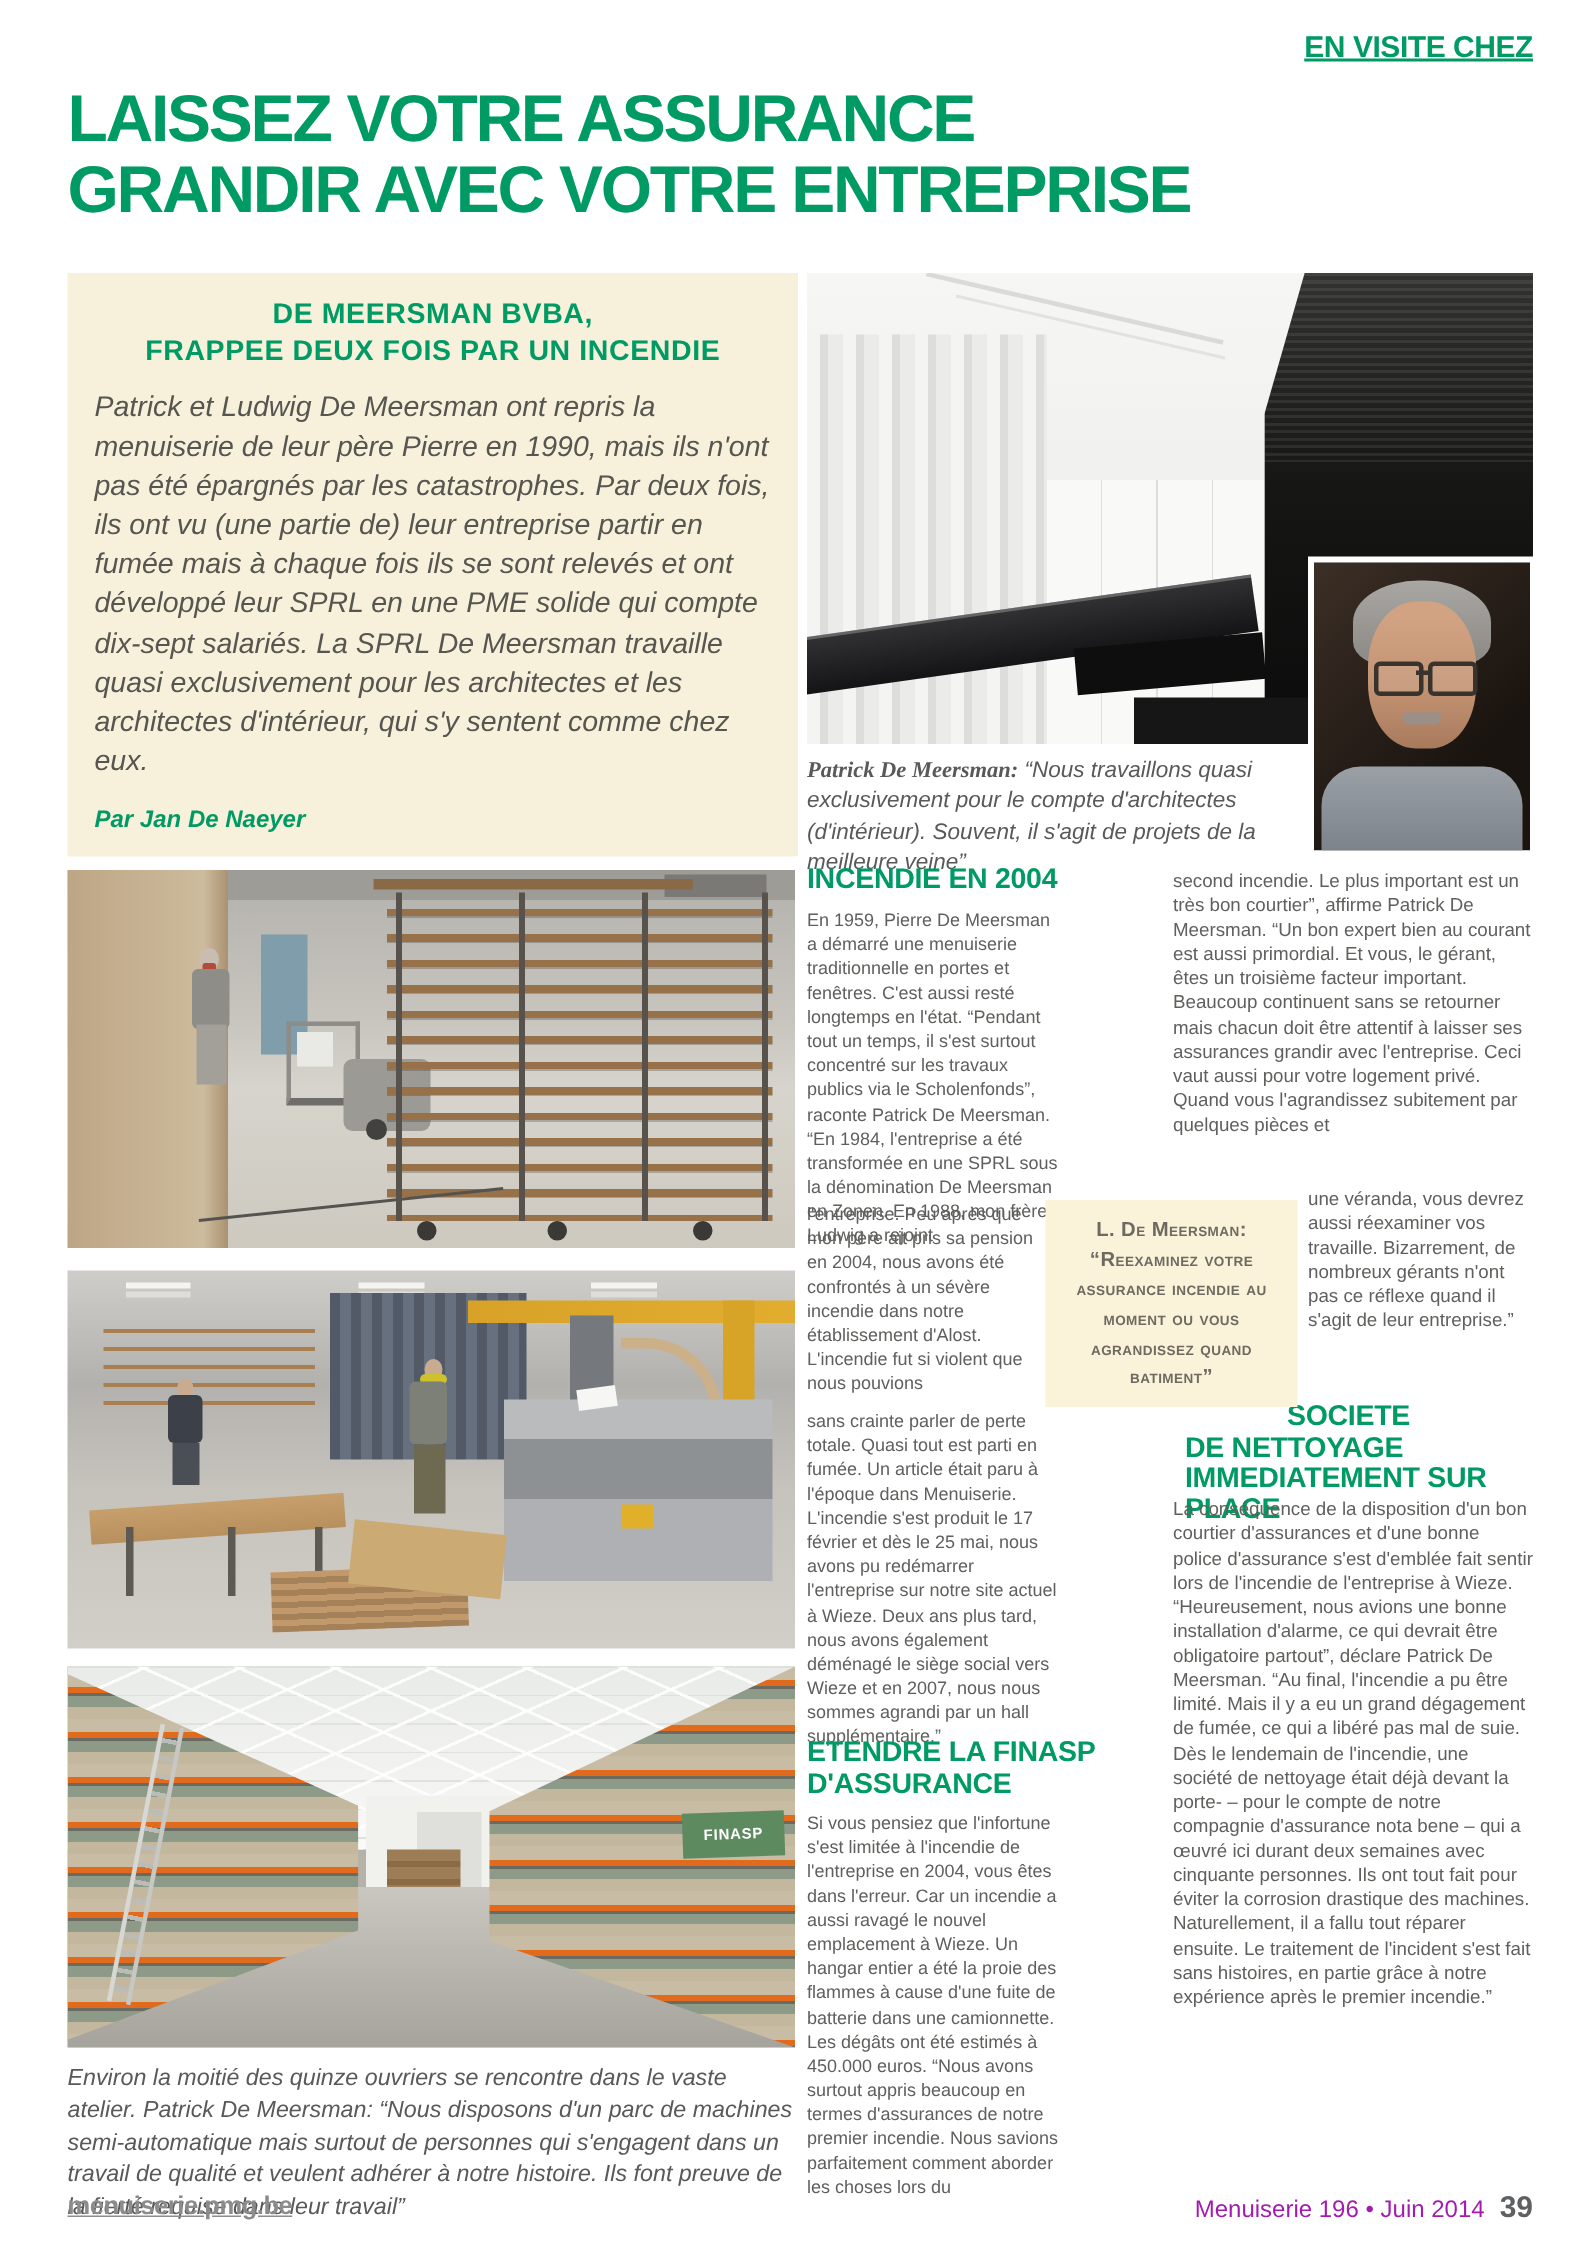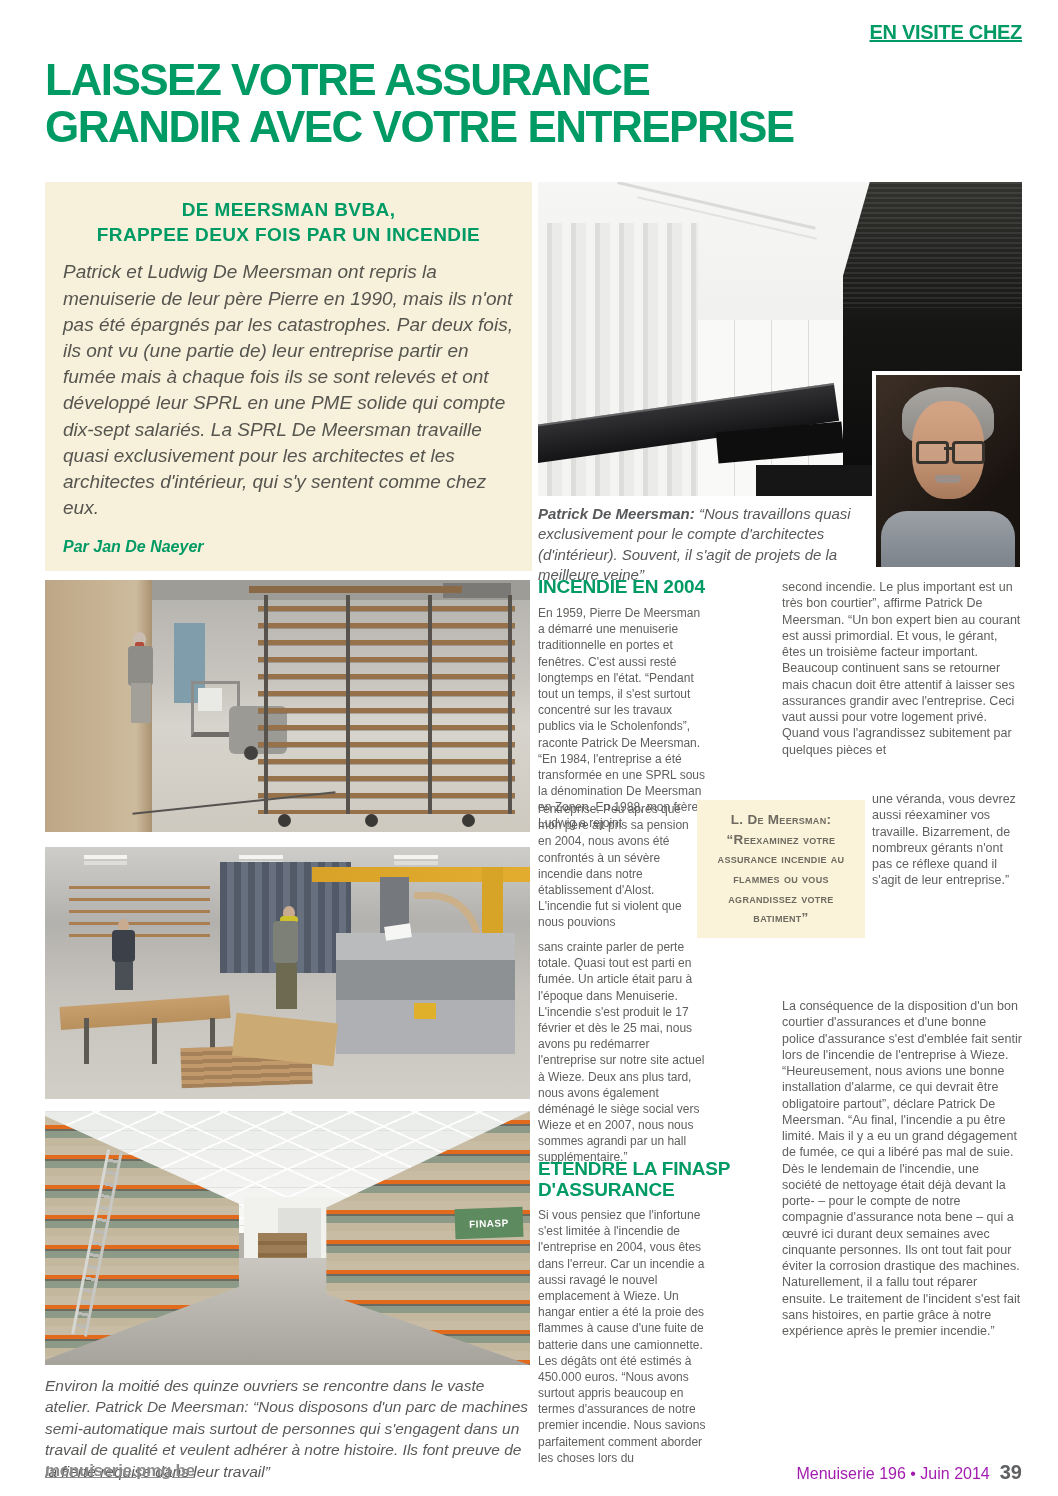--- a/index.html
+++ b/index.html
@@ -42,21 +42,21 @@
   .portrait{left:872px;top:370px;width:152px;height:200px;border:4px solid #ffffff;box-sizing:border-box;background:linear-gradient(135deg,#3c2f26 0%,#1a1410 70%);z-index:4;}
   .pt-hair{left:26px;top:12px;width:92px;height:58px;background:linear-gradient(180deg,#a9a7a3,#8b8884);border-radius:48% 48% 30% 30%;}
   .pt-face{left:36px;top:26px;width:72px;height:98px;background:linear-gradient(180deg,#d2a382 10%,#c29272 60%,#a87a5c 100%);border-radius:44% 44% 42% 44%;}
   .pt-lens1{left:40px;top:66px;width:27px;height:17px;border:3px solid #39332d;border-radius:4px;background:rgba(255,255,255,0.10);}
   .pt-lens2{left:76px;top:66px;width:27px;height:17px;border:3px solid #39332d;border-radius:4px;background:rgba(255,255,255,0.10);}
   .pt-bridge{left:68px;top:72px;width:8px;height:3px;background:#39332d;}
   .pt-moustache{left:59px;top:100px;width:26px;height:8px;background:#9a9089;border-radius:2px 2px 5px 5px;}
   .pt-sweater{left:5px;bottom:0;width:134px;height:56px;background:linear-gradient(180deg,#9aa0a6,#7d838a);border-radius:26px 26px 0 0;}
   
   .top-caption{position:absolute;left:538px;top:503px;width:328px;font-size:15px;line-height:1.36;color:#58595b;}
-  .cap-speaker{font-weight:bold;font-style:italic;}
+  .cap-speaker{font-weight:bold;font-style:italic;font-family:Liberation Serif, serif;}
   .cap-quote{font-style:italic;}
   
   .photo1{left:45px;top:579px;width:485px;height:252px;background:linear-gradient(180deg,#b3b1ac 0%,#c8c5bf 40%,#d7d4cd 58%,#cdc9bf 100%);}
   .w1-door{left:0;top:0;width:22%;height:100%;background:linear-gradient(90deg,#bda685 0%,#cdbb9d 85%,#a99271 100%);}
   .w1-beam{left:22%;top:0;width:78%;height:8%;background:#9e9c97;}
   .w1-vent{right:4%;top:1%;width:14%;height:6%;background:#7b7975;}
   .w1-bluedoor{left:26.5%;top:17%;width:6.5%;height:32%;background:#7f9dab;}
   .w1-head{left:18.2%;top:20.5%;width:13px;height:15px;background:#c9bdb2;border-radius:50%;}
   .w1-mask{left:18.6%;top:24.5%;width:9px;height:6px;background:#b34a3a;border-radius:2px;}
   .w1-torso{left:17.2%;top:26%;width:25px;height:40px;background:#8f8d88;border-radius:4px;}
@@ -268,26 +268,31 @@
   <div class="body-txt col2n p-s1b">l'entreprise. Peu après que mon père ait pris sa pension en 2004, nous avons été confrontés à un sévère incendie dans notre établissement d'Alost. L'incendie fut si violent que nous pouvions</div>
   <div class="body-txt col2 p-s1c">sans crainte parler de perte totale. Quasi tout est parti en fumée. Un article était paru à l'époque dans Menuiserie. L'incendie s'est produit le 17 février et dès le 25 mai, nous avons pu redémarrer l'entreprise sur notre site actuel à Wieze. Deux ans plus tard, nous avons également déménagé le siège social vers Wieze et en 2007, nous nous sommes agrandi par un hall supplémentaire.”</div>
 
   <div class="green-h h-s2">
     <span style="display:block;">ETENDRE LA FINASP</span>
     <span style="display:block;">D'ASSURANCE</span>
   </div>
   <div class="body-txt col2 p-s2">Si vous pensiez que l'infortune s'est limitée à l'incendie de l'entreprise en 2004, vous êtes dans l'erreur. Car un incendie a aussi ravagé le nouvel emplacement à Wieze. Un hangar entier a été la proie des flammes à cause d'une fuite de batterie dans une camionnette. Les dégâts ont été estimés à 450.000 euros. “Nous avons surtout appris beaucoup en termes d'assurances de notre premier incendie. Nous savions parfaitement comment aborder les choses lors du</div>
 
   <div class="pullquote">
-    <span>L. De Meersman: “Reexaminez votre assurance incendie au flammes ou vous agrandissez votre batiment”</span>
+    <span>L. De Meersman: “Reexaminez votre assurance incendie au moment ou vous agrandissez quand batiment”</span>
   </div>
 
   <div class="body-txt col3 p-c3a">second incendie. Le plus important est un très bon courtier”, affirme Patrick De Meersman. “Un bon expert bien au courant est aussi primordial. Et vous, le gérant, êtes un troisième facteur important. Beaucoup continuent sans se retourner mais chacun doit être attentif à laisser ses assurances grandir avec l'entreprise. Ceci vaut aussi pour votre logement privé. Quand vous l'agrandissez subitement par quelques pièces et</div>
   <div class="body-txt col3n p-c3b">une véranda, vous devrez aussi réexaminer vos travaille. Bizarrement, de nombreux gérants n'ont pas ce réflexe quand il s'agit de leur entreprise.”</div>
 
+  <div class="green-h h-s3">
+    <span class="l1">SOCIETE</span>
+    <span class="l2">DE NETTOYAGE</span>
+    <span class="l3">IMMEDIATEMENT SUR PLACE</span>
+  </div>
   <div class="body-txt col3 p-s3">La conséquence de la disposition d'un bon courtier d'assurances et d'une bonne police d'assurance s'est d'emblée fait sentir lors de l'incendie de l'entreprise à Wieze. “Heureusement, nous avions une bonne installation d'alarme, ce qui devrait être obligatoire partout”, déclare Patrick De Meersman. “Au final, l'incendie a pu être limité. Mais il y a eu un grand dégagement de fumée, ce qui a libéré pas mal de suie. Dès le lendemain de l'incendie, une société de nettoyage était déjà devant la porte- – pour le compte de notre compagnie d'assurance nota bene – qui a œuvré ici durant deux semaines avec cinquante personnes. Ils ont tout fait pour éviter la corrosion drastique des machines. Naturellement, il a fallu tout réparer ensuite. Le traitement de l'incident s'est fait sans histoires, en partie grâce à notre expérience après le premier incendie.”</div>
 
   <div class="footer-site">menuiserie.pmg.be</div>
   <div class="footer-right">
     <span class="footer-issue">Menuiserie 196 • Juin 2014</span>
     <span class="footer-page">39</span>
   </div>
 
 </div>
 

